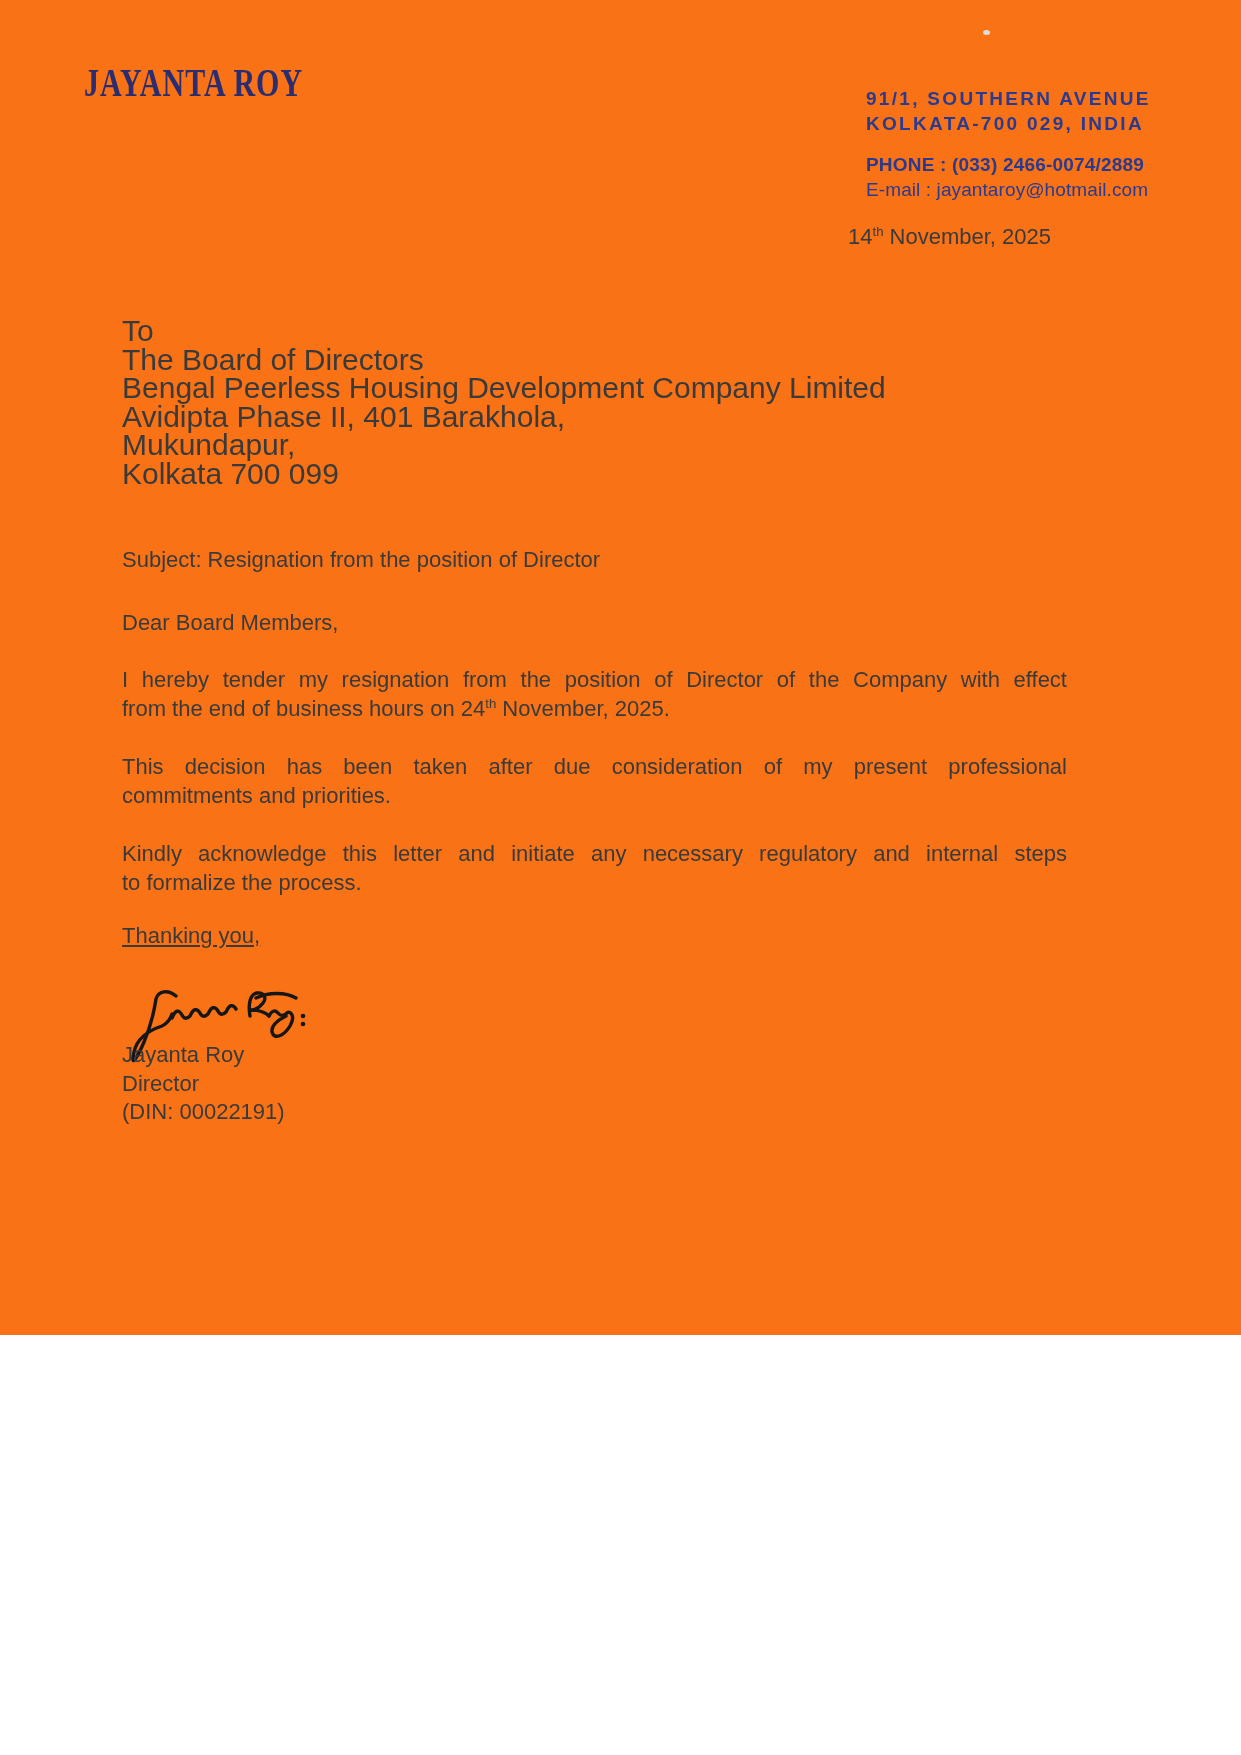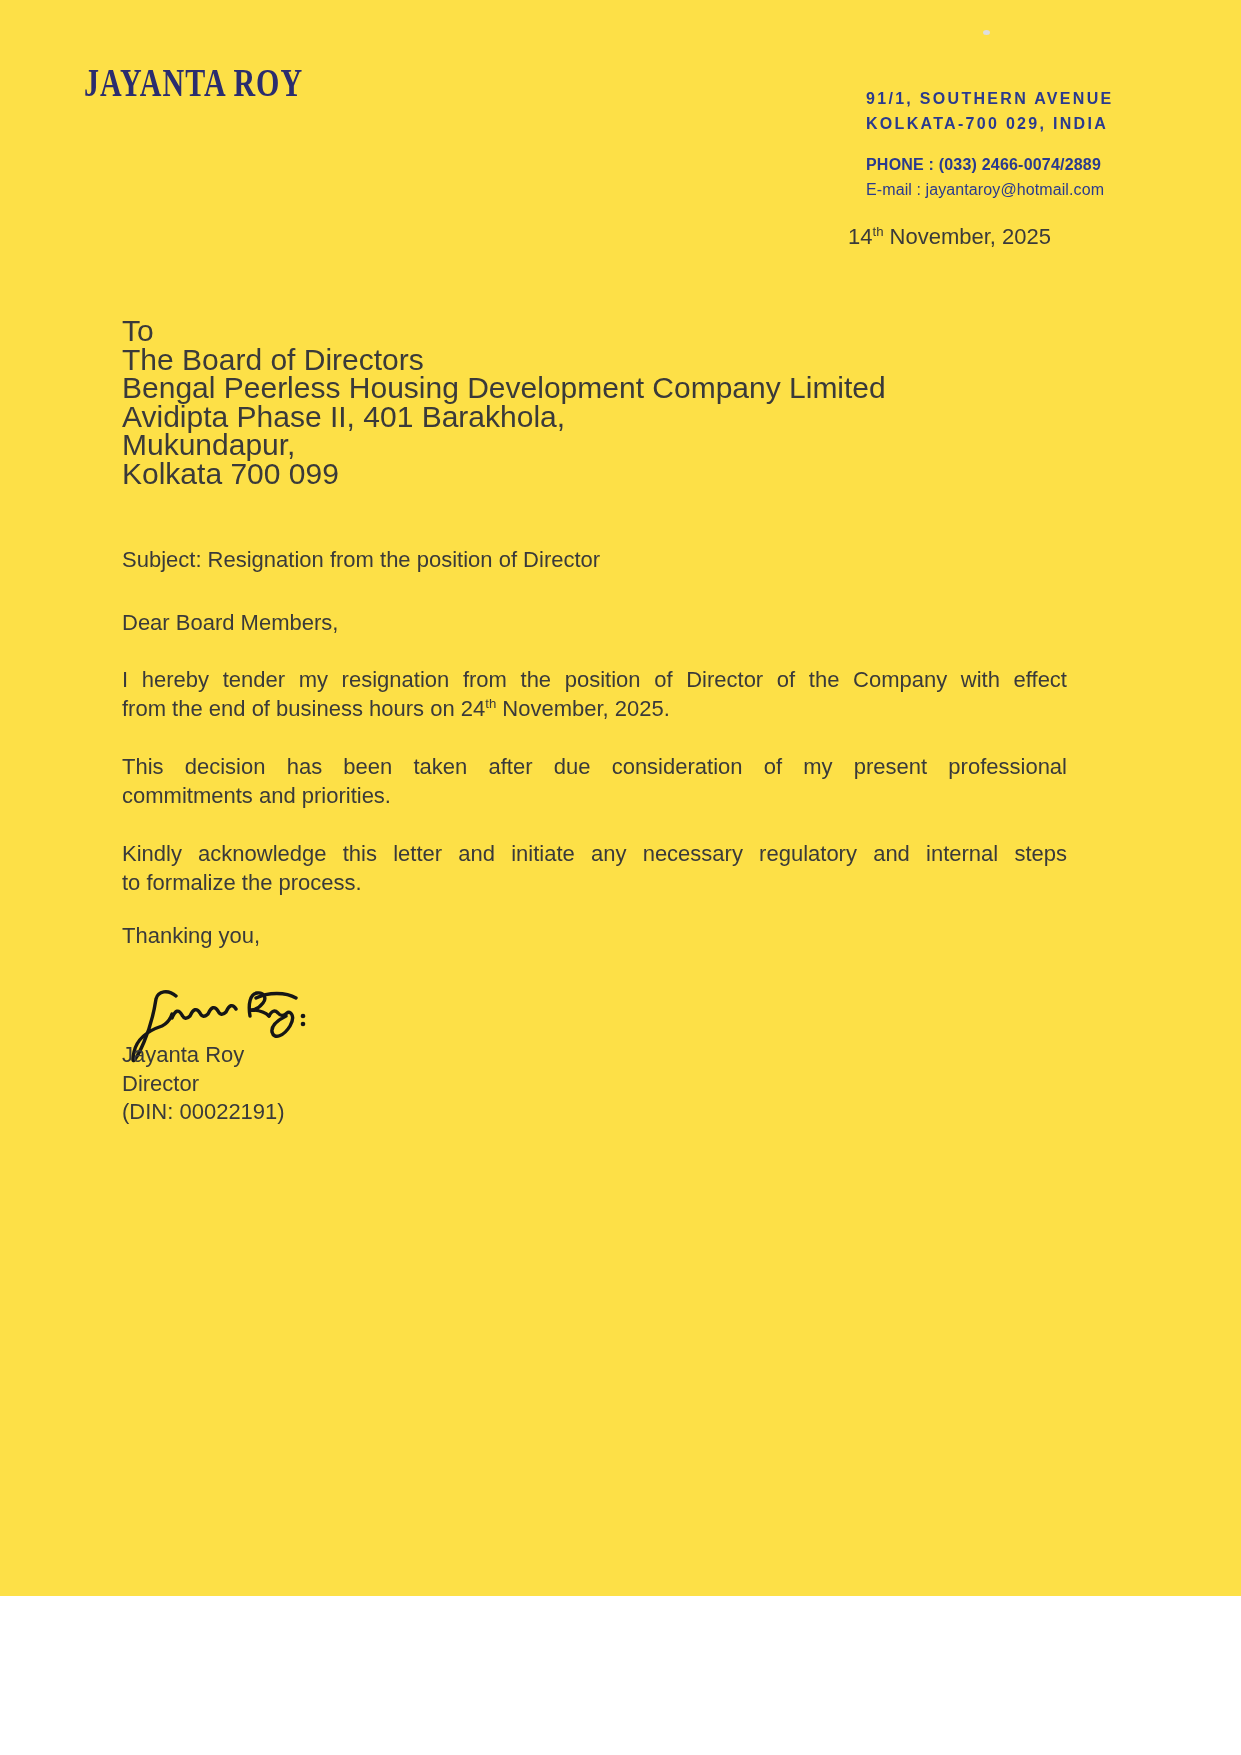--- a/index.html
+++ b/index.html
@@ -1,41 +1,41 @@
 <!DOCTYPE html>
 <html style="--brand: #2b2d6e; --address: #2a3a8e; --ink: #3a3a3a; --signature: #161616;"><head>
 <meta charset="utf-8">
 <style>
   html,body { margin:0; padding:0; background:#ffffff; }
   .page {
-    position:relative; width:1241px; height:1596px; background:#fde047;
+    position:relative; width:1241px; height:1335px; background:#f97316;
     font-family:"Liberation Sans", sans-serif; color:var(--ink,#3a3a3a);
     overflow:hidden;
   }
   .letterhead-name {
     position:absolute; left:84px; top:60px;
     font-family:"Liberation Serif", serif; font-weight:700;
     font-size:30px; letter-spacing:1px; color:var(--brand,#2b2d6e);
     transform:scaleY(1.35); transform-origin:left top; white-space:nowrap;
   }
   .addr {
     position:absolute; left:866px; top:86px;
-    color:var(--address,#2a3a8e); font-size:16px; line-height:25px; white-space:nowrap;
+    color:var(--address,#2a3a8e); font-size:19px; line-height:25px; white-space:nowrap;
   }
   .addr .l0, .addr .l1 { font-weight:700; letter-spacing:2.3px; }
   .addr .l2 { font-weight:700; letter-spacing:0.2px;margin-top:16px; }
   .addr .l3 { font-weight:400; letter-spacing:0.1px; }
   .date-line { position:absolute; left:830px; top:224px; font-size:22px; white-space:nowrap;margin-left:18px; }
   .recipient { position:absolute; left:122px; top:317px; font-size:30px; line-height:28.5px; }
   .subject { position:absolute; left:122px; top:547px; font-size:22px; white-space:nowrap; }
   .salutation { position:absolute; left:122px; top:610px; font-size:22px; white-space:nowrap; }
   .par { position:absolute; left:122px; width:945px; font-size:22px; line-height:29px; }
   .par .just { text-align:justify; text-align-last:justify; }
   #para1 { top:665px; } #para2 { top:752px; } #para3 { top:839px; }
-  .thanks { position:absolute; left:122px; top:923px; font-size:22px; white-space:nowrap; }
+  .thanks { position:absolute; left:122px; top:923px; font-size:22px; white-space:nowrap;text-decoration:underline; }
   .signature { position:absolute; left:128px; top:986px; width:185px; height:90px; }
   .signature path { stroke:var(--signature,#161616); stroke-width:3.4; fill:none;
                     stroke-linecap:round; stroke-linejoin:round; }
   .signature circle { fill:var(--signature,#161616); }
   .sig-block { position:absolute; left:122px; top:1041px; font-size:22px; line-height:28.5px; }
   sup { font-size:0.6em; vertical-align:super; line-height:0; }
   .artifact-line {
     position:absolute; left:0; top:1743px; width:352px; height:6px; border-radius:3px; opacity:.85;
     background:linear-gradient(to right,#3f3f3f 0%,#6a6a6a 40%,#b9b9b9 75%,rgba(255,255,255,0) 100%);
   }

